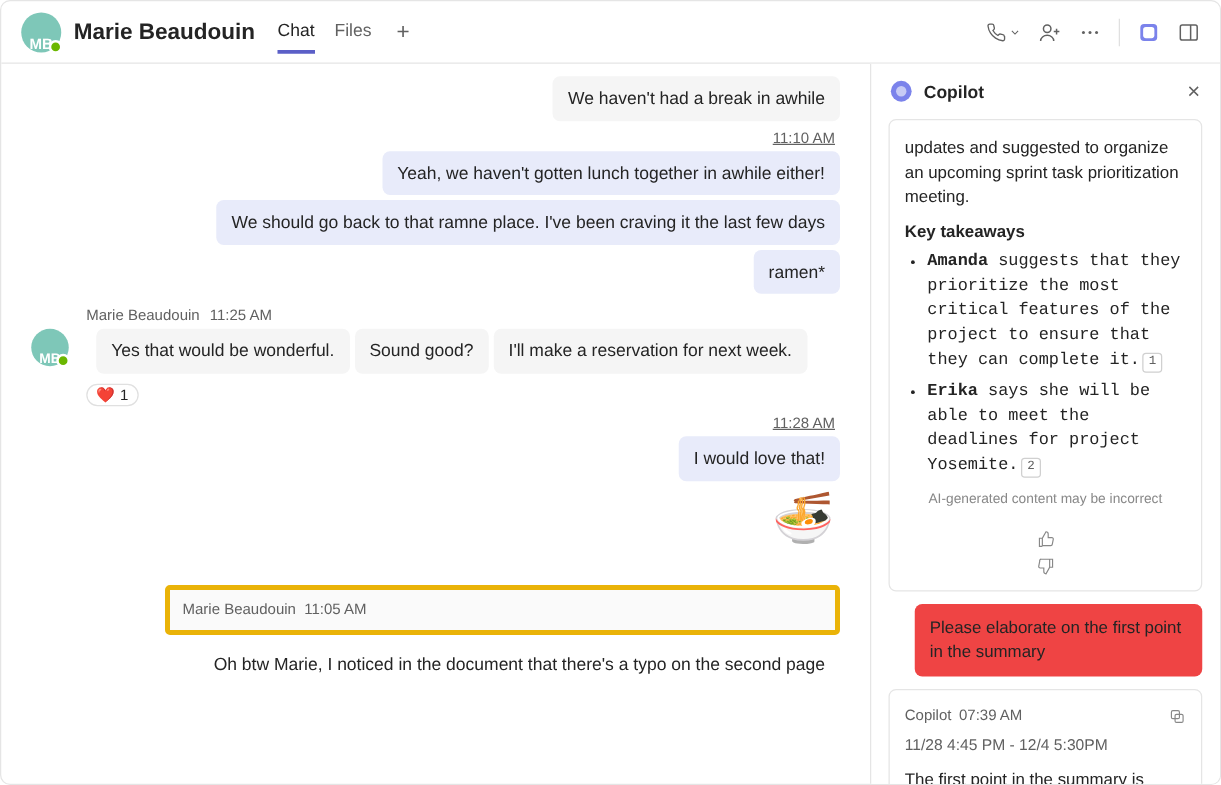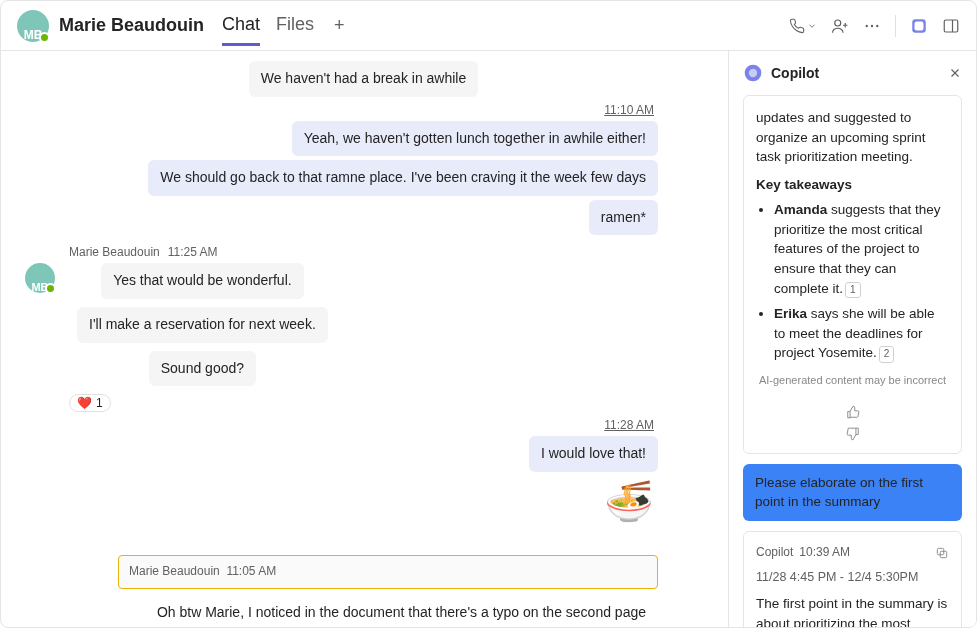--- a/index.html
+++ b/index.html
@@ -3,60 +3,60 @@
 <meta charset="utf-8">
 <style>
   * { box-sizing: border-box; margin: 0; padding: 0; }
   body { font-family: "Segoe UI", -apple-system, sans-serif; font-size: 14px; color: #242424; background: #fff; width: 977px; height: 628px; overflow: hidden; border: 1px solid #e5e5e5; border-radius: 8px; }
   .header { display: flex; align-items: center; padding: 8px 16px; border-bottom: 1px solid #e5e5e5; height: 50px; }
   .avatar { width: 32px; height: 32px; border-radius: 50%; background: #7ec7b8; display: flex; align-items: flex-end; justify-content: center; color: #fff; font-weight: 600; font-size: 12px; position: relative; margin-right: 10px; flex-shrink: 0; }
   .avatar.small { width: 30px; height: 30px; font-size: 11px; }
   .presence { position: absolute; bottom: -1px; right: -1px; width: 11px; height: 11px; border-radius: 50%; background: #6bb700; border: 2px solid #fff; }
   .chat-title { font-size: 18px; font-weight: 700; margin-right: 18px; }
   .tabs { display: flex; gap: 16px; align-items: center; }
-  .tab { font-size: 18px; color: #616161; padding: 8px 0; cursor: pointer; border-bottom: 3px solid transparent; }
+  .tab { font-size: 14px; color: #616161; padding: 8px 0; cursor: pointer; border-bottom: 3px solid transparent; }
   .tab.active { color: #242424; border-bottom: 3px solid #5b5fc7; }
   .tab-add { color: #616161; font-size: 18px; cursor: pointer; padding: 0 4px; }
   .header-spacer { flex: 1; }
   .header-actions { display: flex; align-items: center; gap: 14px; color: #616161; }
   .hicon { cursor: pointer; display: flex; align-items: center; gap: 2px; }
   .hsep { width: 1px; height: 22px; background: #e0e0e0; }
   .body { display: flex; height: calc(628px - 50px); }
   .chat-area { flex: 1; overflow-y: auto; padding: 10px 24px 20px 24px; }
   .timestamp { text-align: right; color: #616161; font-size: 12px; margin: 6px 4px 4px 0; text-decoration: underline; }
   .msg-row { display: flex; margin-bottom: 4px; }
   .msg-row.outgoing { justify-content: flex-end; }
-  .msg-row.incoming { justify-content: center; }
+  .msg-row.incoming { justify-content: flex-end; }
   .bubble { padding: 8px 12px; border-radius: 6px; max-width: 520px; line-height: 1.4; }
   .outgoing .bubble { background: #e8ebfa; }
   .incoming .bubble { background: #f5f5f5; }
   .sender-line { display: flex; align-items: baseline; gap: 8px; font-size: 12px; color: #616161; margin: 10px 0 4px 44px; }
   .incoming-group { display: flex; gap: 12px; align-items: flex-start; }
-  .incoming-stack { display: flex; flex-direction: column; gap: 4px; }
+  .incoming-stack { display: flex; flex-direction: row; gap: 4px; }
   .reaction { display: inline-flex; align-items: center; gap: 4px; border: 1px solid #e0e0e0; border-radius: 12px; padding: 1px 7px; font-size: 12px; background: #fff; margin-top: 4px; margin-left: 44px; cursor: pointer; }
   .emoji-big { font-size: 40px; text-align: right; margin: 6px 4px 0 0; }
-  .quote-card { border: 1px solid #eab308; border-radius: 4px; padding: 8px 10px; background: #fafafa; max-width: 540px; margin-left: auto; margin-bottom: 6px; }
+  .quote-card { border: 4px solid #eab308; border-radius: 4px; padding: 8px 10px; background: #fafafa; max-width: 540px; margin-left: auto; margin-bottom: 6px; }
   .quote-hdr { font-size: 12px; color: #616161; margin-bottom: 2px; }
   .quote-body { color: #424242; white-space: nowrap; overflow: hidden; text-overflow: ellipsis; }
-  .copilot-panel { width: 248px; border-left: 1px solid #e5e5e5; display: flex; flex-direction: column; background: #fff; margin-left: 46px; }
+  .copilot-panel { width: 280px; border-left: 1px solid #e5e5e5; display: flex; flex-direction: column; background: #fff; }
   .cp-header { display: flex; align-items: center; padding: 12px 14px; gap: 8px; }
   .cp-logo { width: 20px; height: 20px; }
   .cp-title { font-weight: 600; flex: 1; }
   .cp-close { cursor: pointer; color: #616161; }
   .cp-body { flex: 1; overflow-y: auto; padding: 0 14px 17px 14px; font-size: 13.5px; }
   .cp-card { border: 1px solid #e5e5e5; border-radius: 6px; padding: 12px; margin-bottom: 10px; line-height: 1.45; }
   .cp-card .hdr { display: flex; align-items: center; gap: 6px; font-size: 12px; color: #616161; margin-bottom: 6px; }
-  .cp-card ul { padding-left: 18px; margin-top: 6px; }
+  .cp-card ul { padding-left: 18px; margin-top: 6px; font-family: Liberation Mono, monospace; }
   .cp-card li { margin-bottom: 6px; }
   .cp-card .kt { font-weight: 700; margin-top: 8px; }
   .ref-badge { display: inline-block; border: 1px solid #d0d0d0; border-radius: 3px; font-size: 10px; padding: 0 4px; color: #616161; margin-left: 2px; }
   .cp-disclaimer { display: flex; align-items: center; font-size: 11px; color: #888; margin-top: 10px; gap: 8px; flex-direction: column; }
   .cp-disclaimer .sp { flex: 1; }
   .thumb { cursor: pointer; color: #888; }
-  .cp-user-msg { background: #3b82f6; border-radius: 6px; padding: 10px 12px; margin: 4px 0 10px auto; max-width: 230px; line-height: 1.4; }
+  .cp-user-msg { background: #ef4444; border-radius: 6px; padding: 10px 12px; margin: 4px 0 10px auto; max-width: 230px; line-height: 1.4; }
   .copy-icon { margin-left: auto; color: #888; cursor: pointer; }
   svg { display: block; }
 </style>
 </head>
 <body>
 
 <div class="header">
   <div class="avatar">
     <span>MB</span>
     <span class="presence"></span>
@@ -112,44 +112,44 @@
 
     <div class="msg-row incoming" style="margin-left:44px;">
       <div class="bubble">We haven't had a break in awhile</div>
     </div>
 
     <div class="timestamp">11:10 AM</div>
     <div class="msg-row outgoing">
         <div class="bubble">Yeah, we haven't gotten lunch together in awhile either!</div>
       </div>
     <div class="msg-row outgoing">
-        <div class="bubble">We should go back to that ramne place. I've been craving it the week few days</div>
+        <div class="bubble">We should go back to that ramne place. I've been craving it the last few days</div>
       </div>
     <div class="msg-row outgoing">
         <div class="bubble">ramen*</div>
       </div>
 
     <div class="sender-line">
       <span>Marie Beaudouin</span>
       <span>11:25 AM</span>
     </div>
     <div class="incoming-group">
       <div class="avatar small">
         <span>MB</span>
         <span class="presence"></span>
       </div>
       <div class="incoming-stack">
         <div class="msg-row incoming">
             <div class="bubble">Yes that would be wonderful.</div>
           </div>
         <div class="msg-row incoming">
-            <div class="bubble">I'll make a reservation for next week.</div>
+            <div class="bubble">Sound good?</div>
           </div>
         <div class="msg-row incoming">
-            <div class="bubble">Sound good?</div>
+            <div class="bubble">I'll make a reservation for next week.</div>
           </div>
       </div>
     </div>
     <div class="reaction">
       <span>❤️</span>
       <span>1</span>
     </div>
 
     <div class="timestamp">11:28 AM</div>
     <div class="msg-row outgoing">
@@ -206,21 +206,21 @@
               </svg>
             </span>
         </div>
       </div>
 
       <div class="cp-user-msg">Please elaborate on the first point in the summary</div>
 
       <div class="cp-card">
         <div class="hdr">
           <span>Copilot</span>
-          <span>10:39 AM</span>
+          <span>07:39 AM</span>
           <span class="copy-icon">
               <svg width="14" height="14" viewBox="0 0 24 24" fill="none" stroke="#888" stroke-width="1.6">
                 <rect x="9" y="9" width="11" height="11" rx="2"></rect>
                 <rect x="4" y="4" width="11" height="11" rx="2"></rect>
               </svg>
             </span>
         </div>
         <div style="color:#616161;font-size:12.5px;margin-bottom:8px;">11/28 4:45 PM - 12/4 5:30PM</div>
         <div>The first point in the summary is about prioritizing the most critical features for project Yosemite. These features include: progress indicators, notifications, and tooltips.</div>
 

